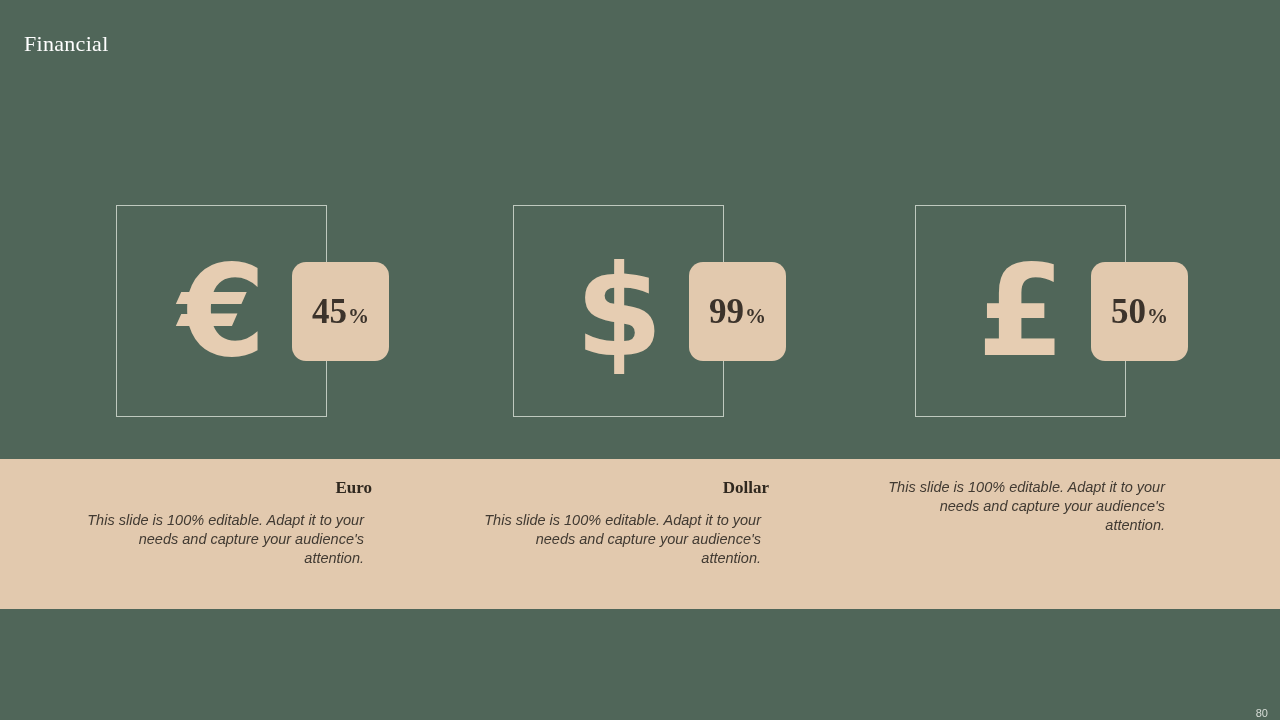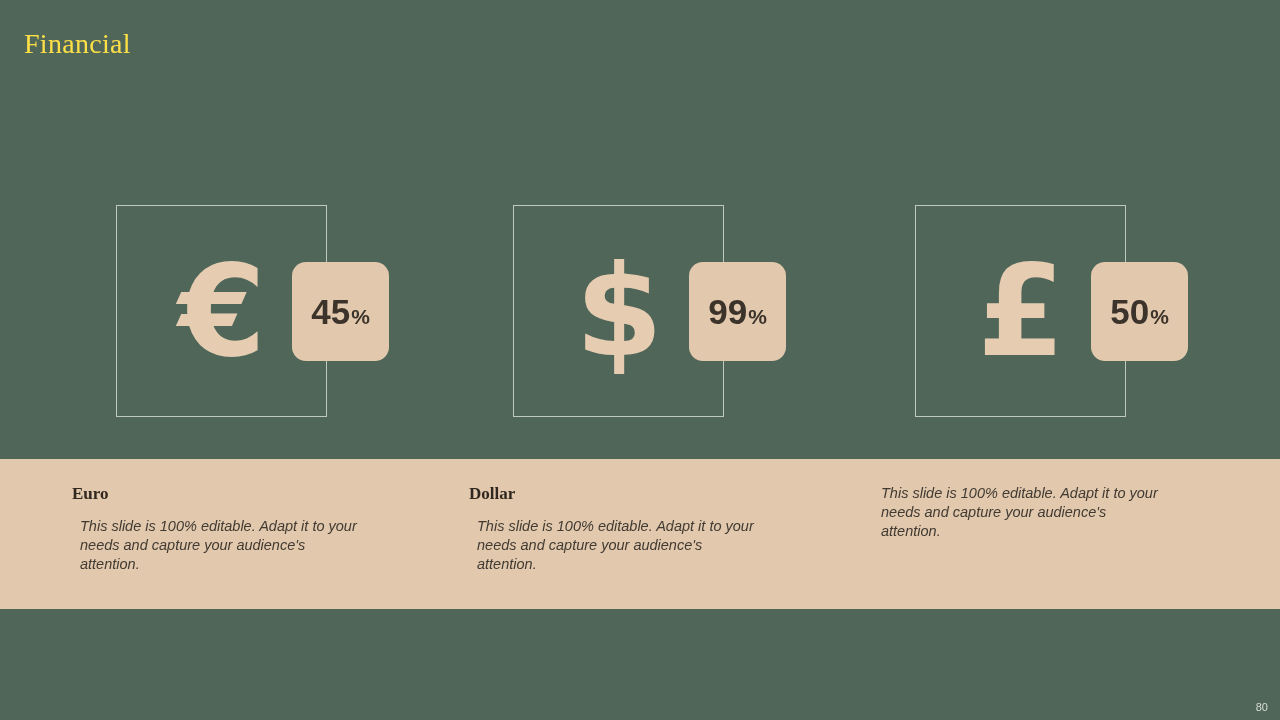--- a/index.html
+++ b/index.html
@@ -21,23 +21,23 @@
     background: #506659;
     overflow: hidden;
   }
 
   
   .slide-title {
     position: absolute;
     left: 24px;
     top: 22px;
     font-family: "Liberation Serif", serif;
-    font-size: 28px;
+    font-size: 22px;
     line-height: 44px;
-    color: #fde047;
+    color: #ffffff;
     letter-spacing: 0.3px;
     white-space: nowrap;
   }
 
   
   .tan-band {
     position: absolute;
     left: 0;
     top: 459px;
     width: 1280px;
@@ -98,21 +98,21 @@
     background: #e2c9ae;
     border-radius: 14px;
     display: flex;
     align-items: center;
     justify-content: center;
   }
   .pct-inner {
     display: flex;
     align-items: baseline;
     justify-content: center;
-    font-family: Liberation Sans, sans-serif;
+    font-family: Liberation Serif, serif;
     color: #3c332b;
   }
   .pct-value {
     font-size: 35px;
     font-weight: bold;
     line-height: 1;
   }
   .pct-symbol {
     font-size: 21px;
     font-weight: bold;
@@ -125,22 +125,21 @@
     position: absolute;
     left: 0;
     top: 478px;
     width: 1280px;
     height: 120px;
   }
   .text-cell {
     position: absolute;
     top: 0;
     width: 300px;
-    text-align: left;
-    margin-top: 6px;
+    text-align: right;
   }
   .text-cell.c0 { left: 72px; }
   .text-cell.c1 { left: 469px; }
   .text-cell.c2 { left: 873px; }
 
   .col-heading {
     font-family: "Liberation Serif", serif;
     font-size: 17px;
     font-weight: bold;
     color: #30281f;
@@ -154,21 +153,21 @@
     color: #413a32;
     margin: 0;
     padding: 0 8px;
     font-style: italic;
   }
 
   
   .page-number {
     position: absolute;
     right: 12px;
-    bottom: 6px;
+    bottom: 0;
     font-family: "Liberation Sans", sans-serif;
     font-size: 11px;
     color: #d6dcd6;
     line-height: 14px;
   }
 </style>
 </head>
 <body>
 
 <div class="slide">

